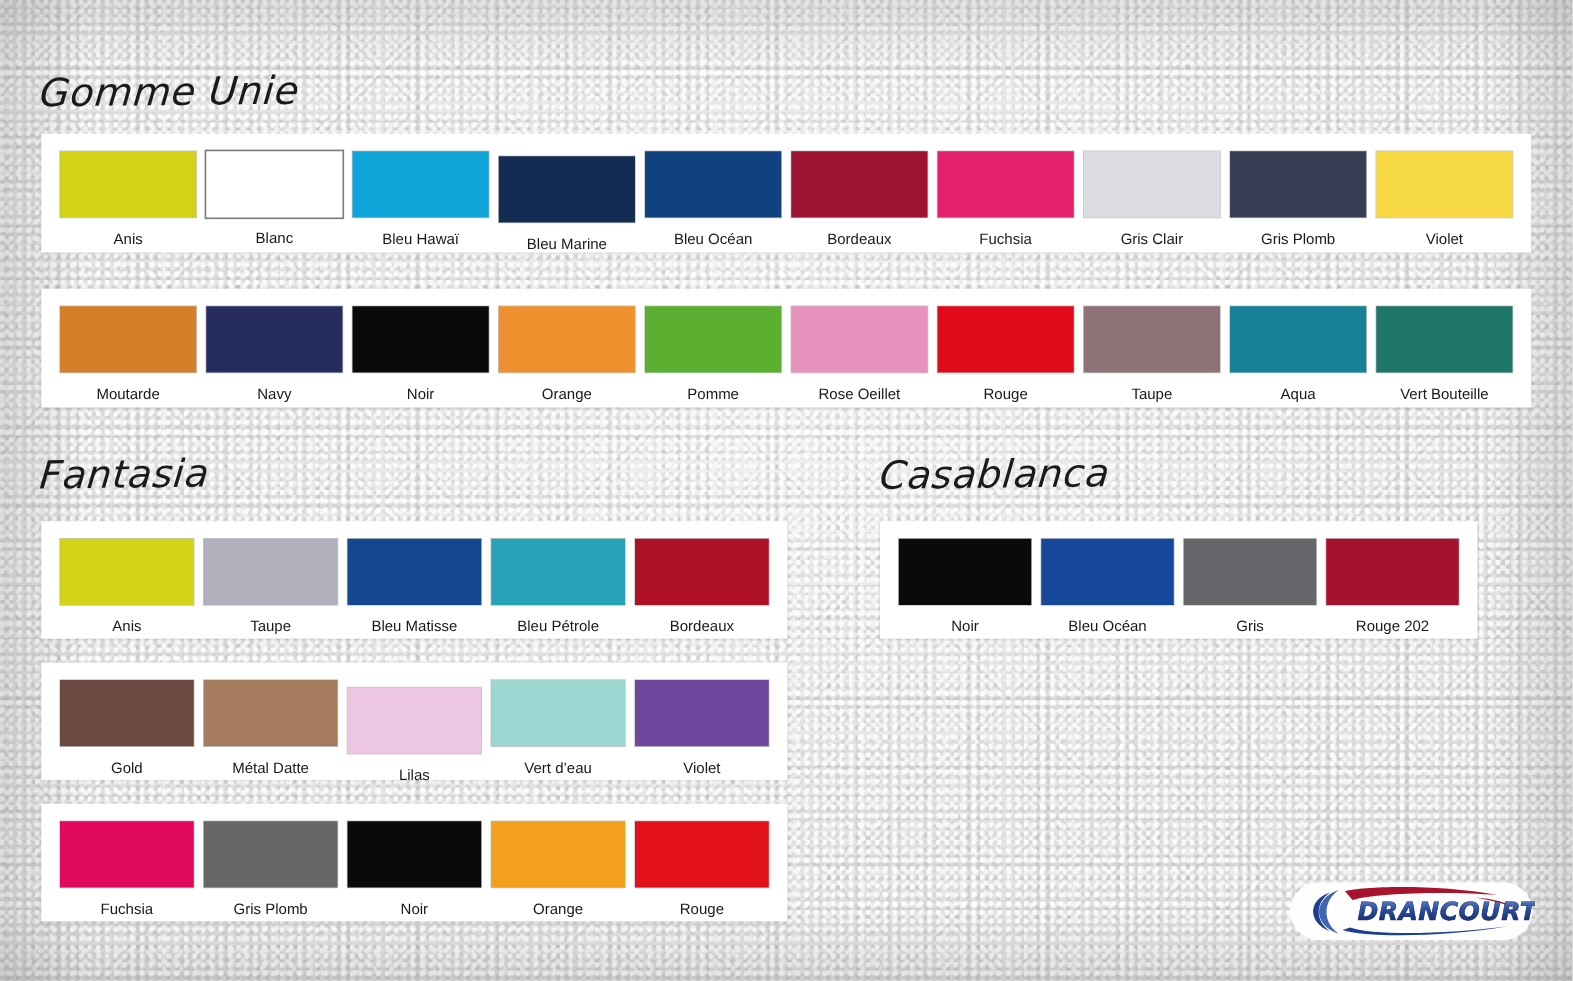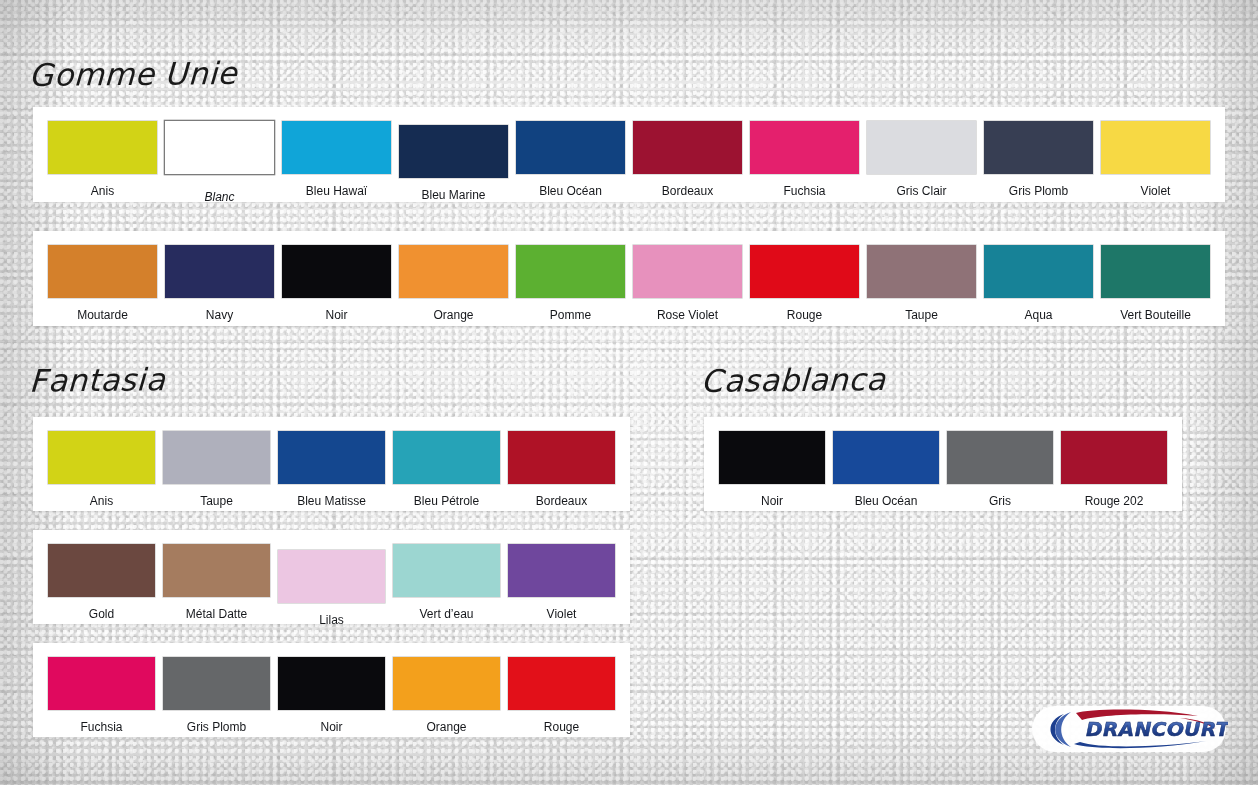--- a/index.html
+++ b/index.html
@@ -90,21 +90,21 @@
 
 <div class="heading" style="left:32px;top:56px;">Gomme Unie</div>
 
 <div class="card" id="card-gu-1" style="left:33px;top:107px;width:1192px;height:95px;padding:14px 11px 0 11px;box-sizing:border-box;">
     <div class="swatch-cell" style="flex: 1 1 0px; min-width: 0px; padding: 0px 4px; box-sizing: border-box;">
       <div class="chip" title="Anis" style="background: rgb(210, 211, 22); height: 53px;"></div>
       <div class="chip-label" style="margin-top: 11px;">Anis</div>
     </div>
     <div class="swatch-cell" style="flex: 1 1 0px; min-width: 0px; padding: 0px 4px; box-sizing: border-box;">
       <div class="chip bordered" title="Blanc" style="background: rgb(255, 255, 255); height: 53px;"></div>
-      <div class="chip-label" style="margin-top: 17px; font-style: italic;">Blanc</div>
+      <div class="chip-label" style="margin-top: 10px;">Blanc</div>
     </div>
     <div class="swatch-cell" style="flex: 1 1 0px; min-width: 0px; padding: 0px 4px; box-sizing: border-box;">
       <div class="chip" title="Bleu Hawaï" style="background: rgb(16, 165, 216); height: 53px;"></div>
       <div class="chip-label" style="margin-top: 11px;">Bleu Hawaï</div>
     </div>
     <div class="swatch-cell" style="flex: 1 1 0px; min-width: 0px; padding: 4px 4px; box-sizing: border-box;">
       <div class="chip" title="Bleu Marine" style="background: rgb(21, 44, 82); height: 53px;"></div>
       <div class="chip-label" style="margin-top: 11px;">Bleu Marine</div>
     </div>
     <div class="swatch-cell" style="flex: 1 1 0px; min-width: 0px; padding: 0px 4px; box-sizing: border-box;">
@@ -149,21 +149,21 @@
     <div class="swatch-cell" style="flex: 1 1 0px; min-width: 0px; padding: 0px 4px; box-sizing: border-box;">
       <div class="chip" title="Orange" style="background: rgb(240, 145, 48); height: 53px;"></div>
       <div class="chip-label" style="margin-top: 11px;">Orange</div>
     </div>
     <div class="swatch-cell" style="flex: 1 1 0px; min-width: 0px; padding: 0px 4px; box-sizing: border-box;">
       <div class="chip" title="Pomme" style="background: rgb(92, 176, 49); height: 53px;"></div>
       <div class="chip-label" style="margin-top: 11px;">Pomme</div>
     </div>
     <div class="swatch-cell" style="flex: 1 1 0px; min-width: 0px; padding: 0px 4px; box-sizing: border-box;">
       <div class="chip" title="Rose Oeillet" style="background: rgb(231, 145, 189); height: 53px;"></div>
-      <div class="chip-label" style="margin-top: 11px;">Rose Violet</div>
+      <div class="chip-label" style="margin-top: 11px;">Rose Oeillet</div>
     </div>
     <div class="swatch-cell" style="flex: 1 1 0px; min-width: 0px; padding: 0px 4px; box-sizing: border-box;">
       <div class="chip" title="Rouge" style="background: rgb(224, 10, 24); height: 53px;"></div>
       <div class="chip-label" style="margin-top: 11px;">Rouge</div>
     </div>
     <div class="swatch-cell" style="flex: 1 1 0px; min-width: 0px; padding: 0px 4px; box-sizing: border-box;">
       <div class="chip" title="Taupe" style="background: rgb(143, 114, 119); height: 53px;"></div>
       <div class="chip-label" style="margin-top: 11px;">Taupe</div>
     </div>
     <div class="swatch-cell" style="flex: 1 1 0px; min-width: 0px; padding: 0px 4px; box-sizing: border-box;">

